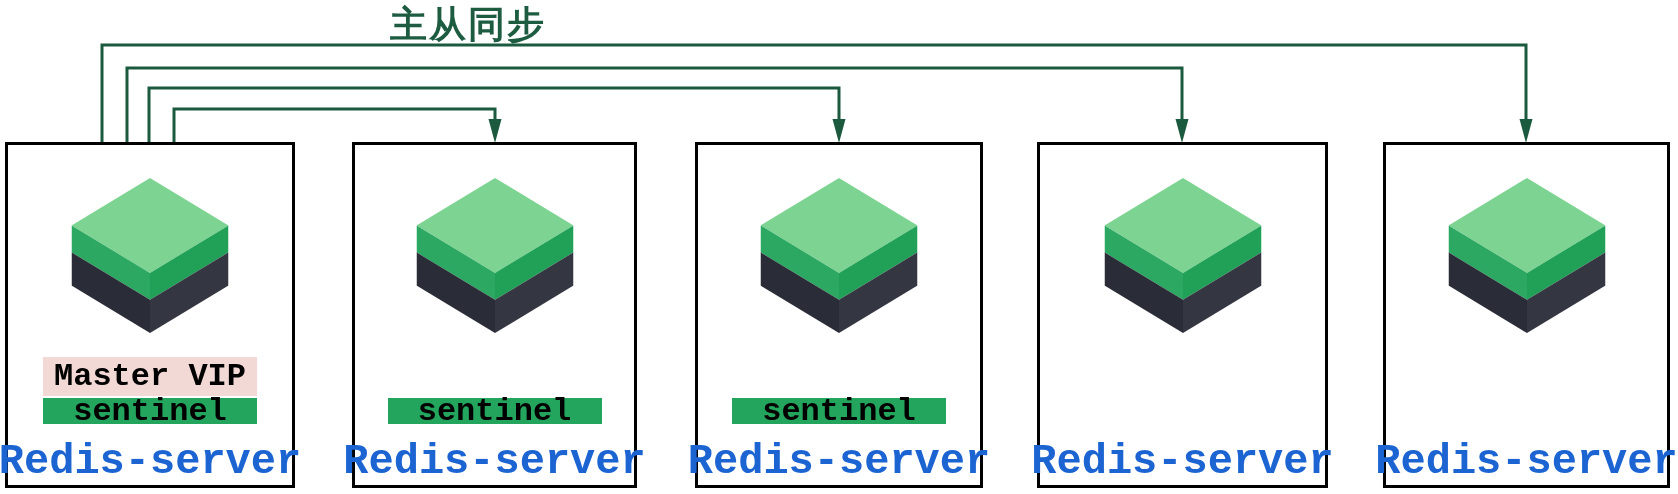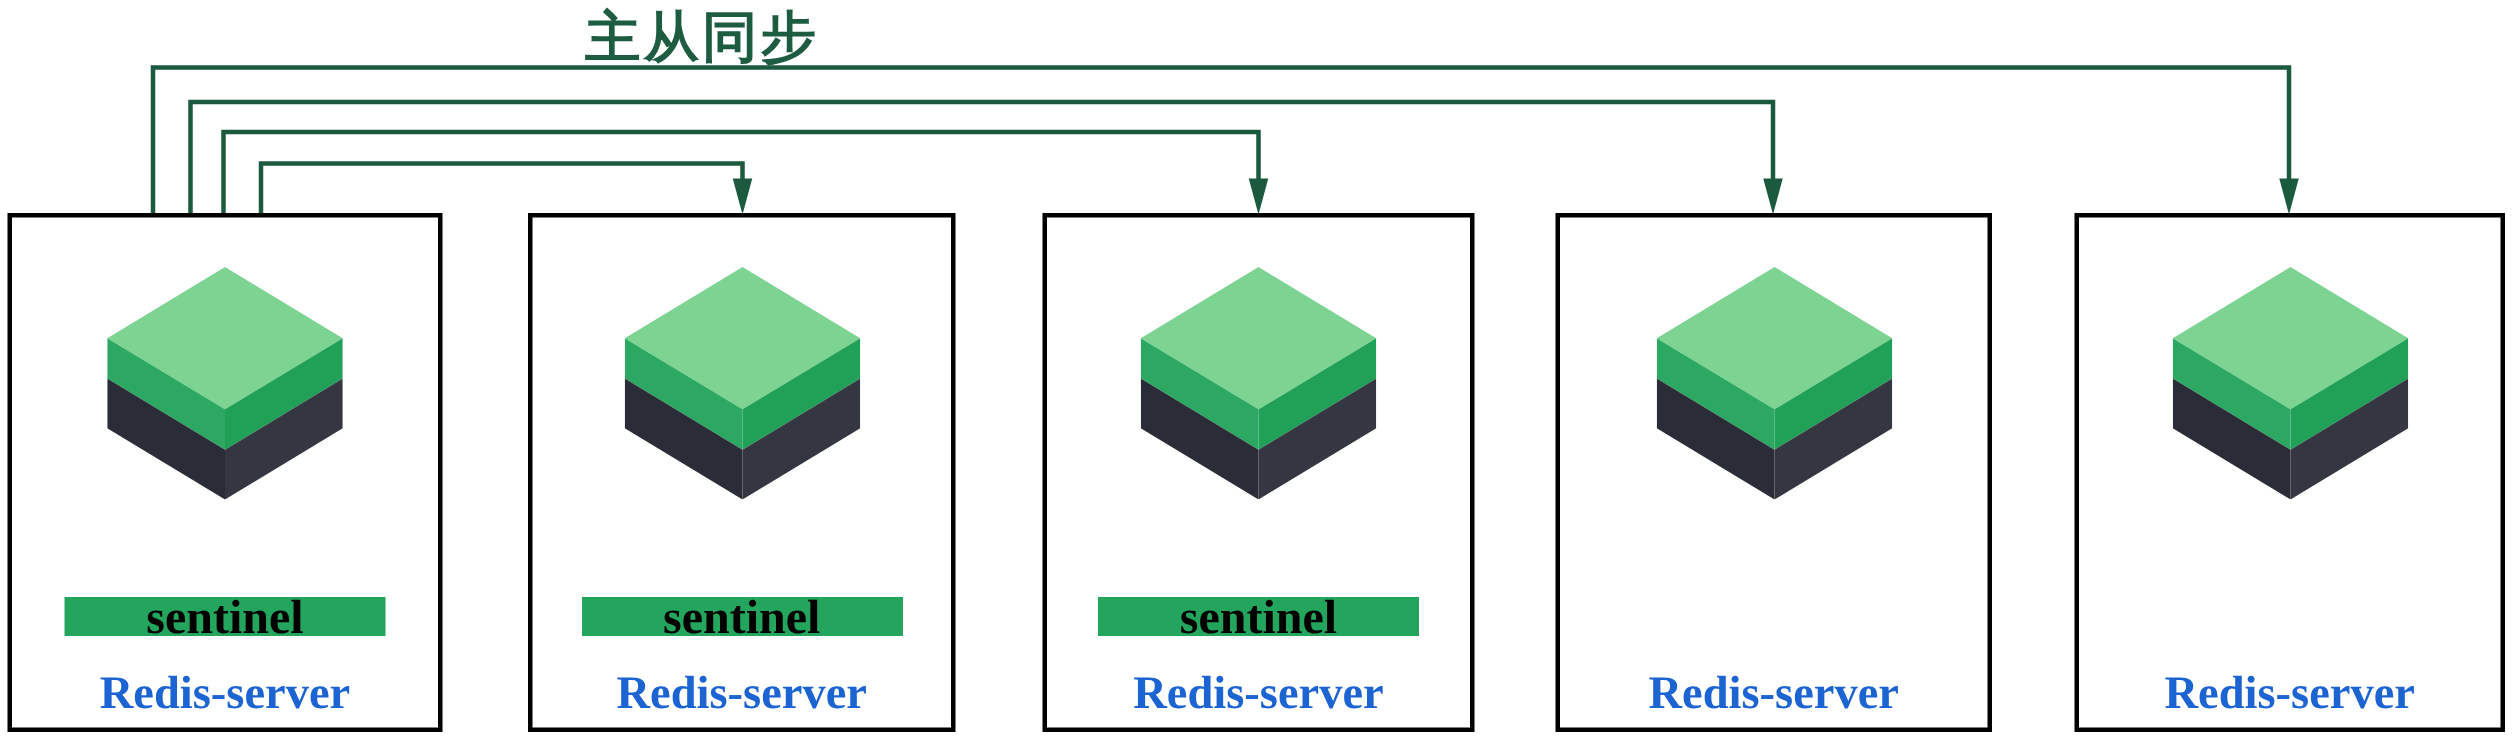--- a/index.html
+++ b/index.html
@@ -1,21 +1,21 @@
 <!DOCTYPE html>
 <html style="--connector: #1b5a3e; --title-text: #1d5c40; --box-border: #000000; --box-background: #ffffff; --master-vip-background: #f2d9d6; --sentinel-background: #23a55d; --badge-text: #000000; --server-label-text: #1c64d2; --cube-top-face: #7dd492; --cube-left-face: #2ca862; --cube-right-face: #21a058; --cube-base-left: #2a2d37; --cube-base-right: #343741;"><head>
 <meta charset="utf-8">
 <style>
   html, body { margin: 0; padding: 0; background: #ffffff; }
   .canvas {
     position: relative;
     width: 1678px;
     height: 494px;
     background: #ffffff;
-    font-family: Liberation Serif, serif;
+    font-family: Liberation Mono, monospace;
     overflow: hidden;
   }
   .diagram-title {
     position: absolute;
     left: 390px;
     top: 0px;
     font-size: 37px;
     font-weight: 600;
     letter-spacing: 2px;
     color: var(--title-text, #1d5c40);
@@ -78,21 +78,21 @@
   .server-label {
     position: absolute;
     top: 299px;
     left: 0;
     width: 100%;
     height: 36px;
     display: flex;
     align-items: center;
     justify-content: center;
     font-weight: bold;
-    font-size: 31px;
+    font-size: 42px;
     color: var(--server-label-text, #1c64d2);
     white-space: nowrap;
   }
   .cube .face-top   { fill: var(--cube-top-face, #7dd492); }
   .cube .face-left  { fill: var(--cube-left-face, #2ca862); }
   .cube .face-right { fill: var(--cube-right-face, #21a058); }
   .cube .base-left  { fill: var(--cube-base-left, #2a2d37); }
   .cube .base-right { fill: var(--cube-base-right, #343741); }
 </style>
 </head>
@@ -114,20 +114,21 @@
   </svg>
 
   <div class="server-box box-1">
     <svg class="cube" width="157" height="155" viewBox="0 0 100 98" preserveAspectRatio="none" xmlns="http://www.w3.org/2000/svg">
       <polygon class="face-top" points="50,0 100,30 50,60 0,30"></polygon>
       <polygon class="face-left" points="0,30 50,60 50,77 0,47"></polygon>
       <polygon class="face-right" points="100,30 50,60 50,77 100,47"></polygon>
       <polygon class="base-left" points="0,47 50,77 50,98 0,68"></polygon>
       <polygon class="base-right" points="100,47 50,77 50,98 100,68"></polygon>
     </svg>
+    <div class="badge vip-badge">Master VIP</div>
     <div class="badge sentinel-badge">sentinel</div>
     <div class="server-label">Redis-server</div>
   </div>
 
   <div class="server-box box-2">
     <svg class="cube" width="157" height="155" viewBox="0 0 100 98" preserveAspectRatio="none" xmlns="http://www.w3.org/2000/svg">
       <polygon class="face-top" points="50,0 100,30 50,60 0,30"></polygon>
       <polygon class="face-left" points="0,30 50,60 50,77 0,47"></polygon>
       <polygon class="face-right" points="100,30 50,60 50,77 100,47"></polygon>
       <polygon class="base-left" points="0,47 50,77 50,98 0,68"></polygon>

